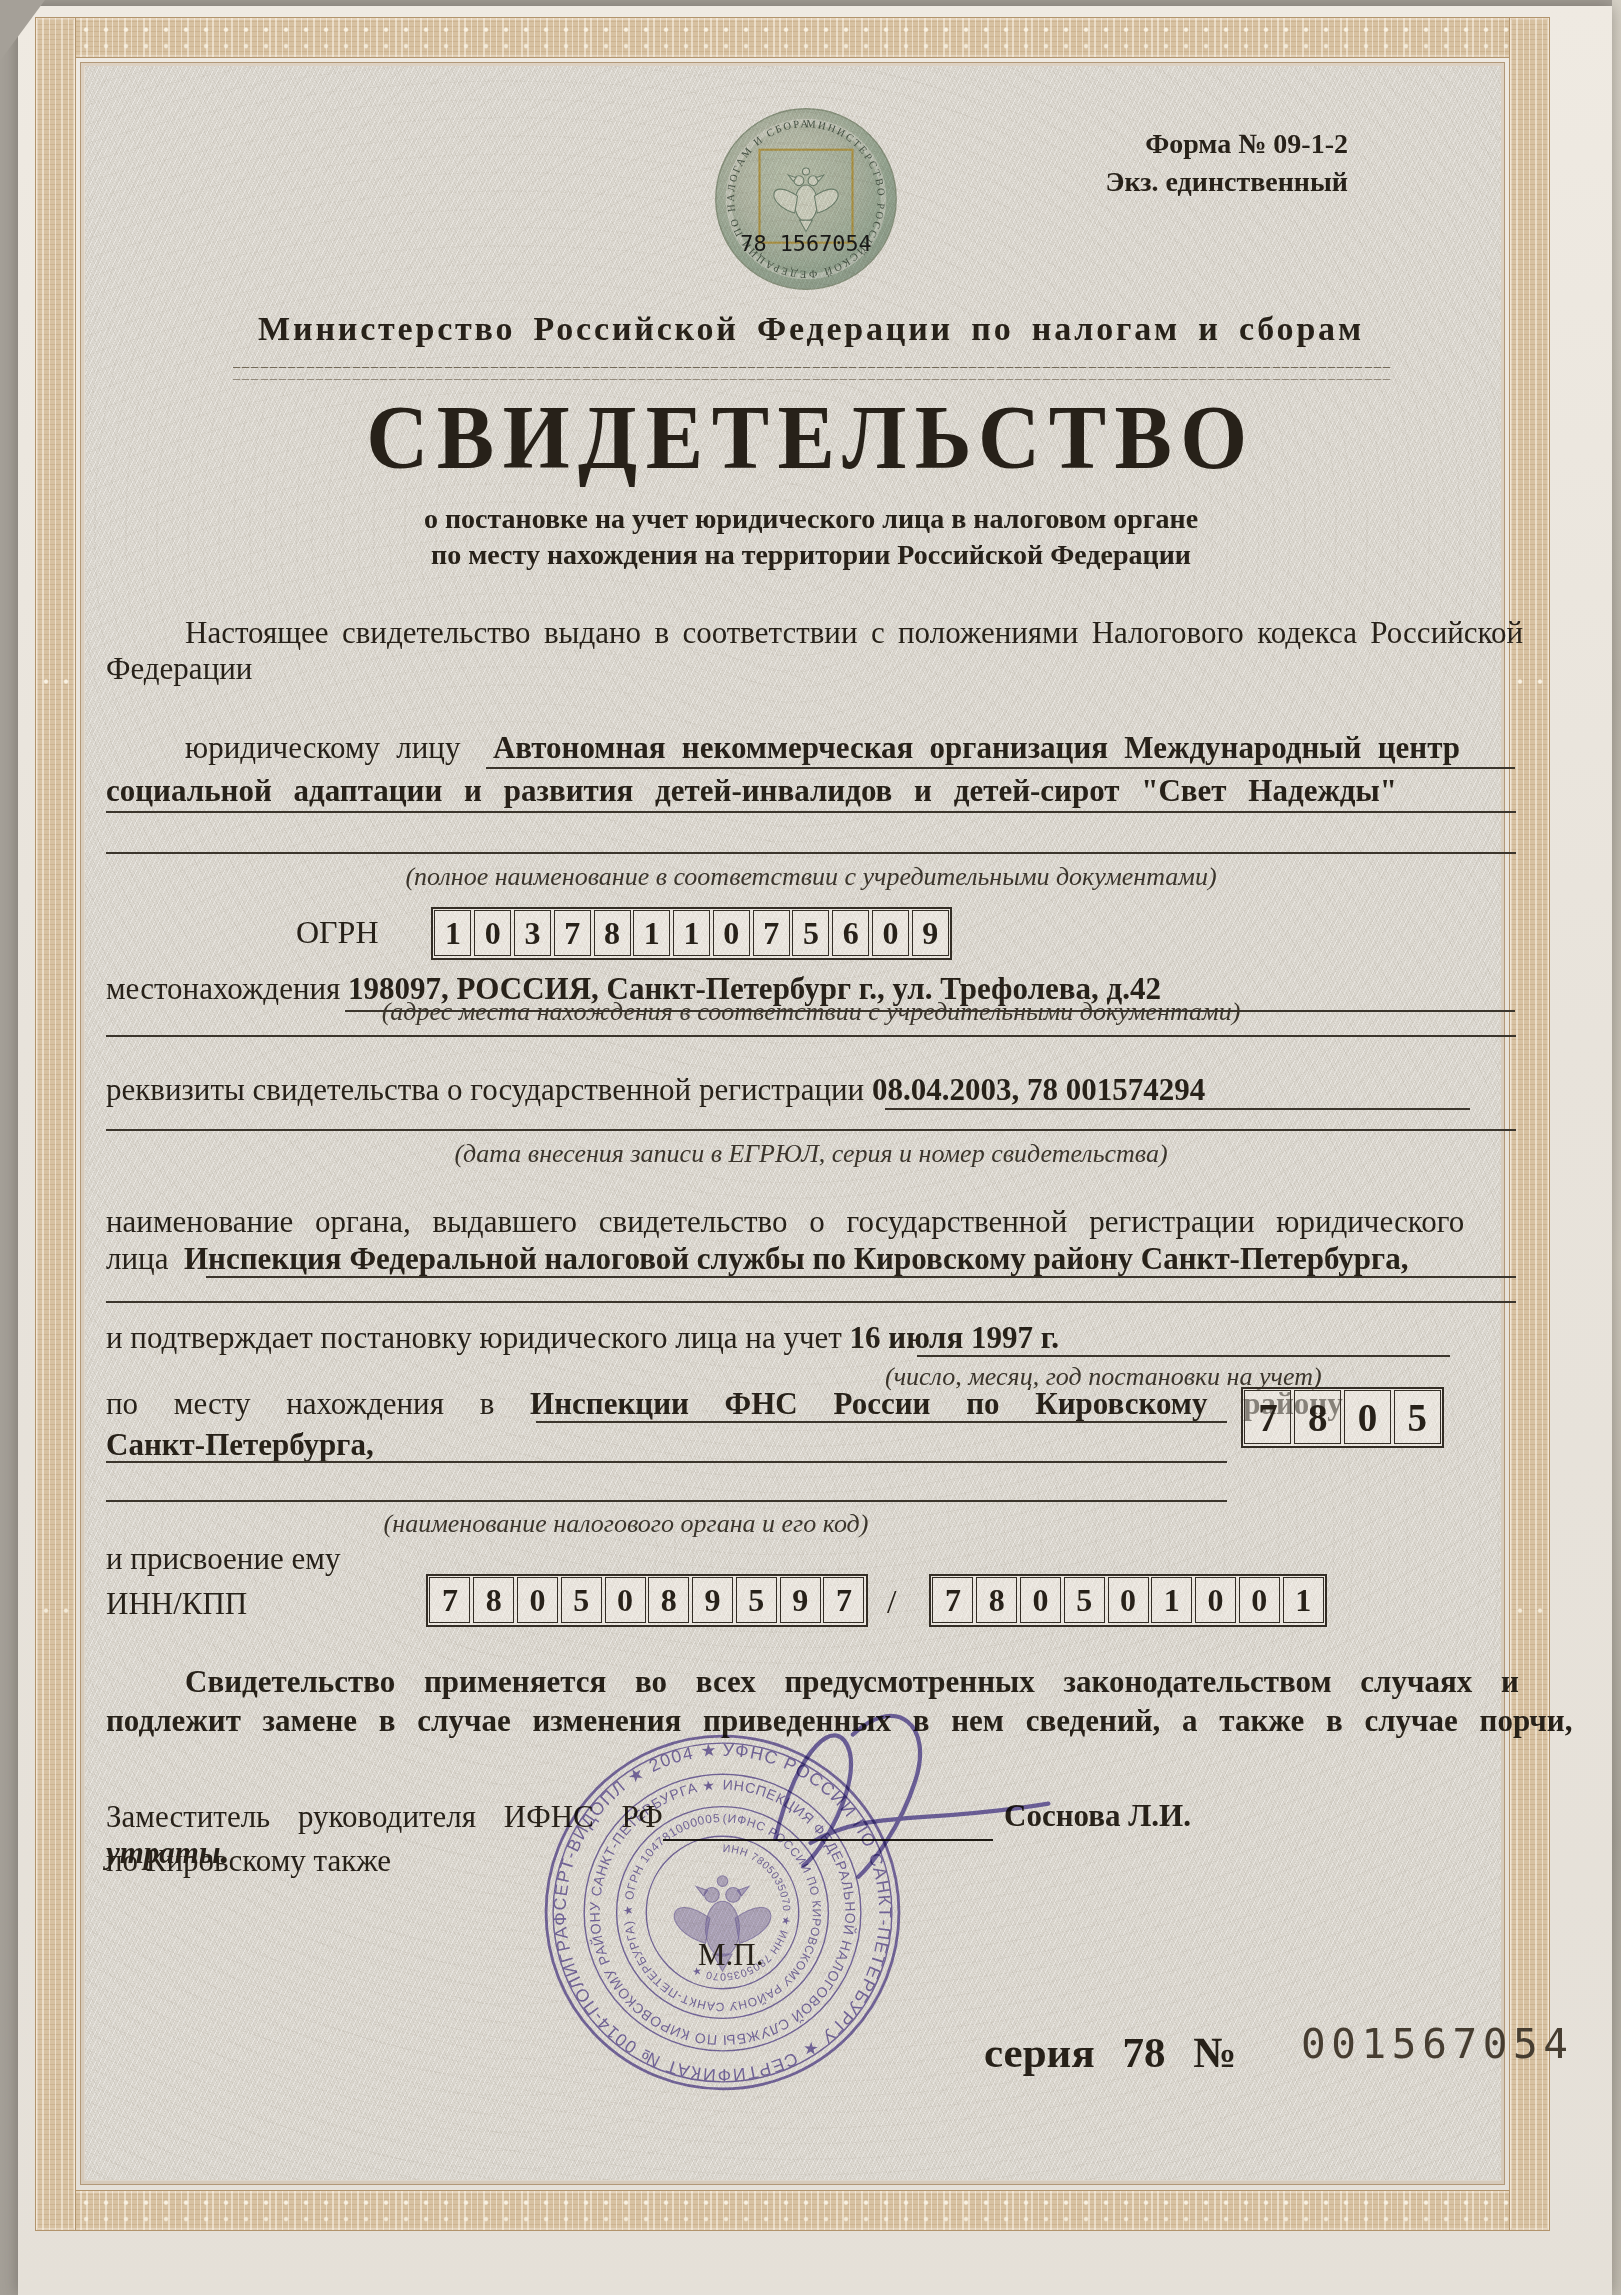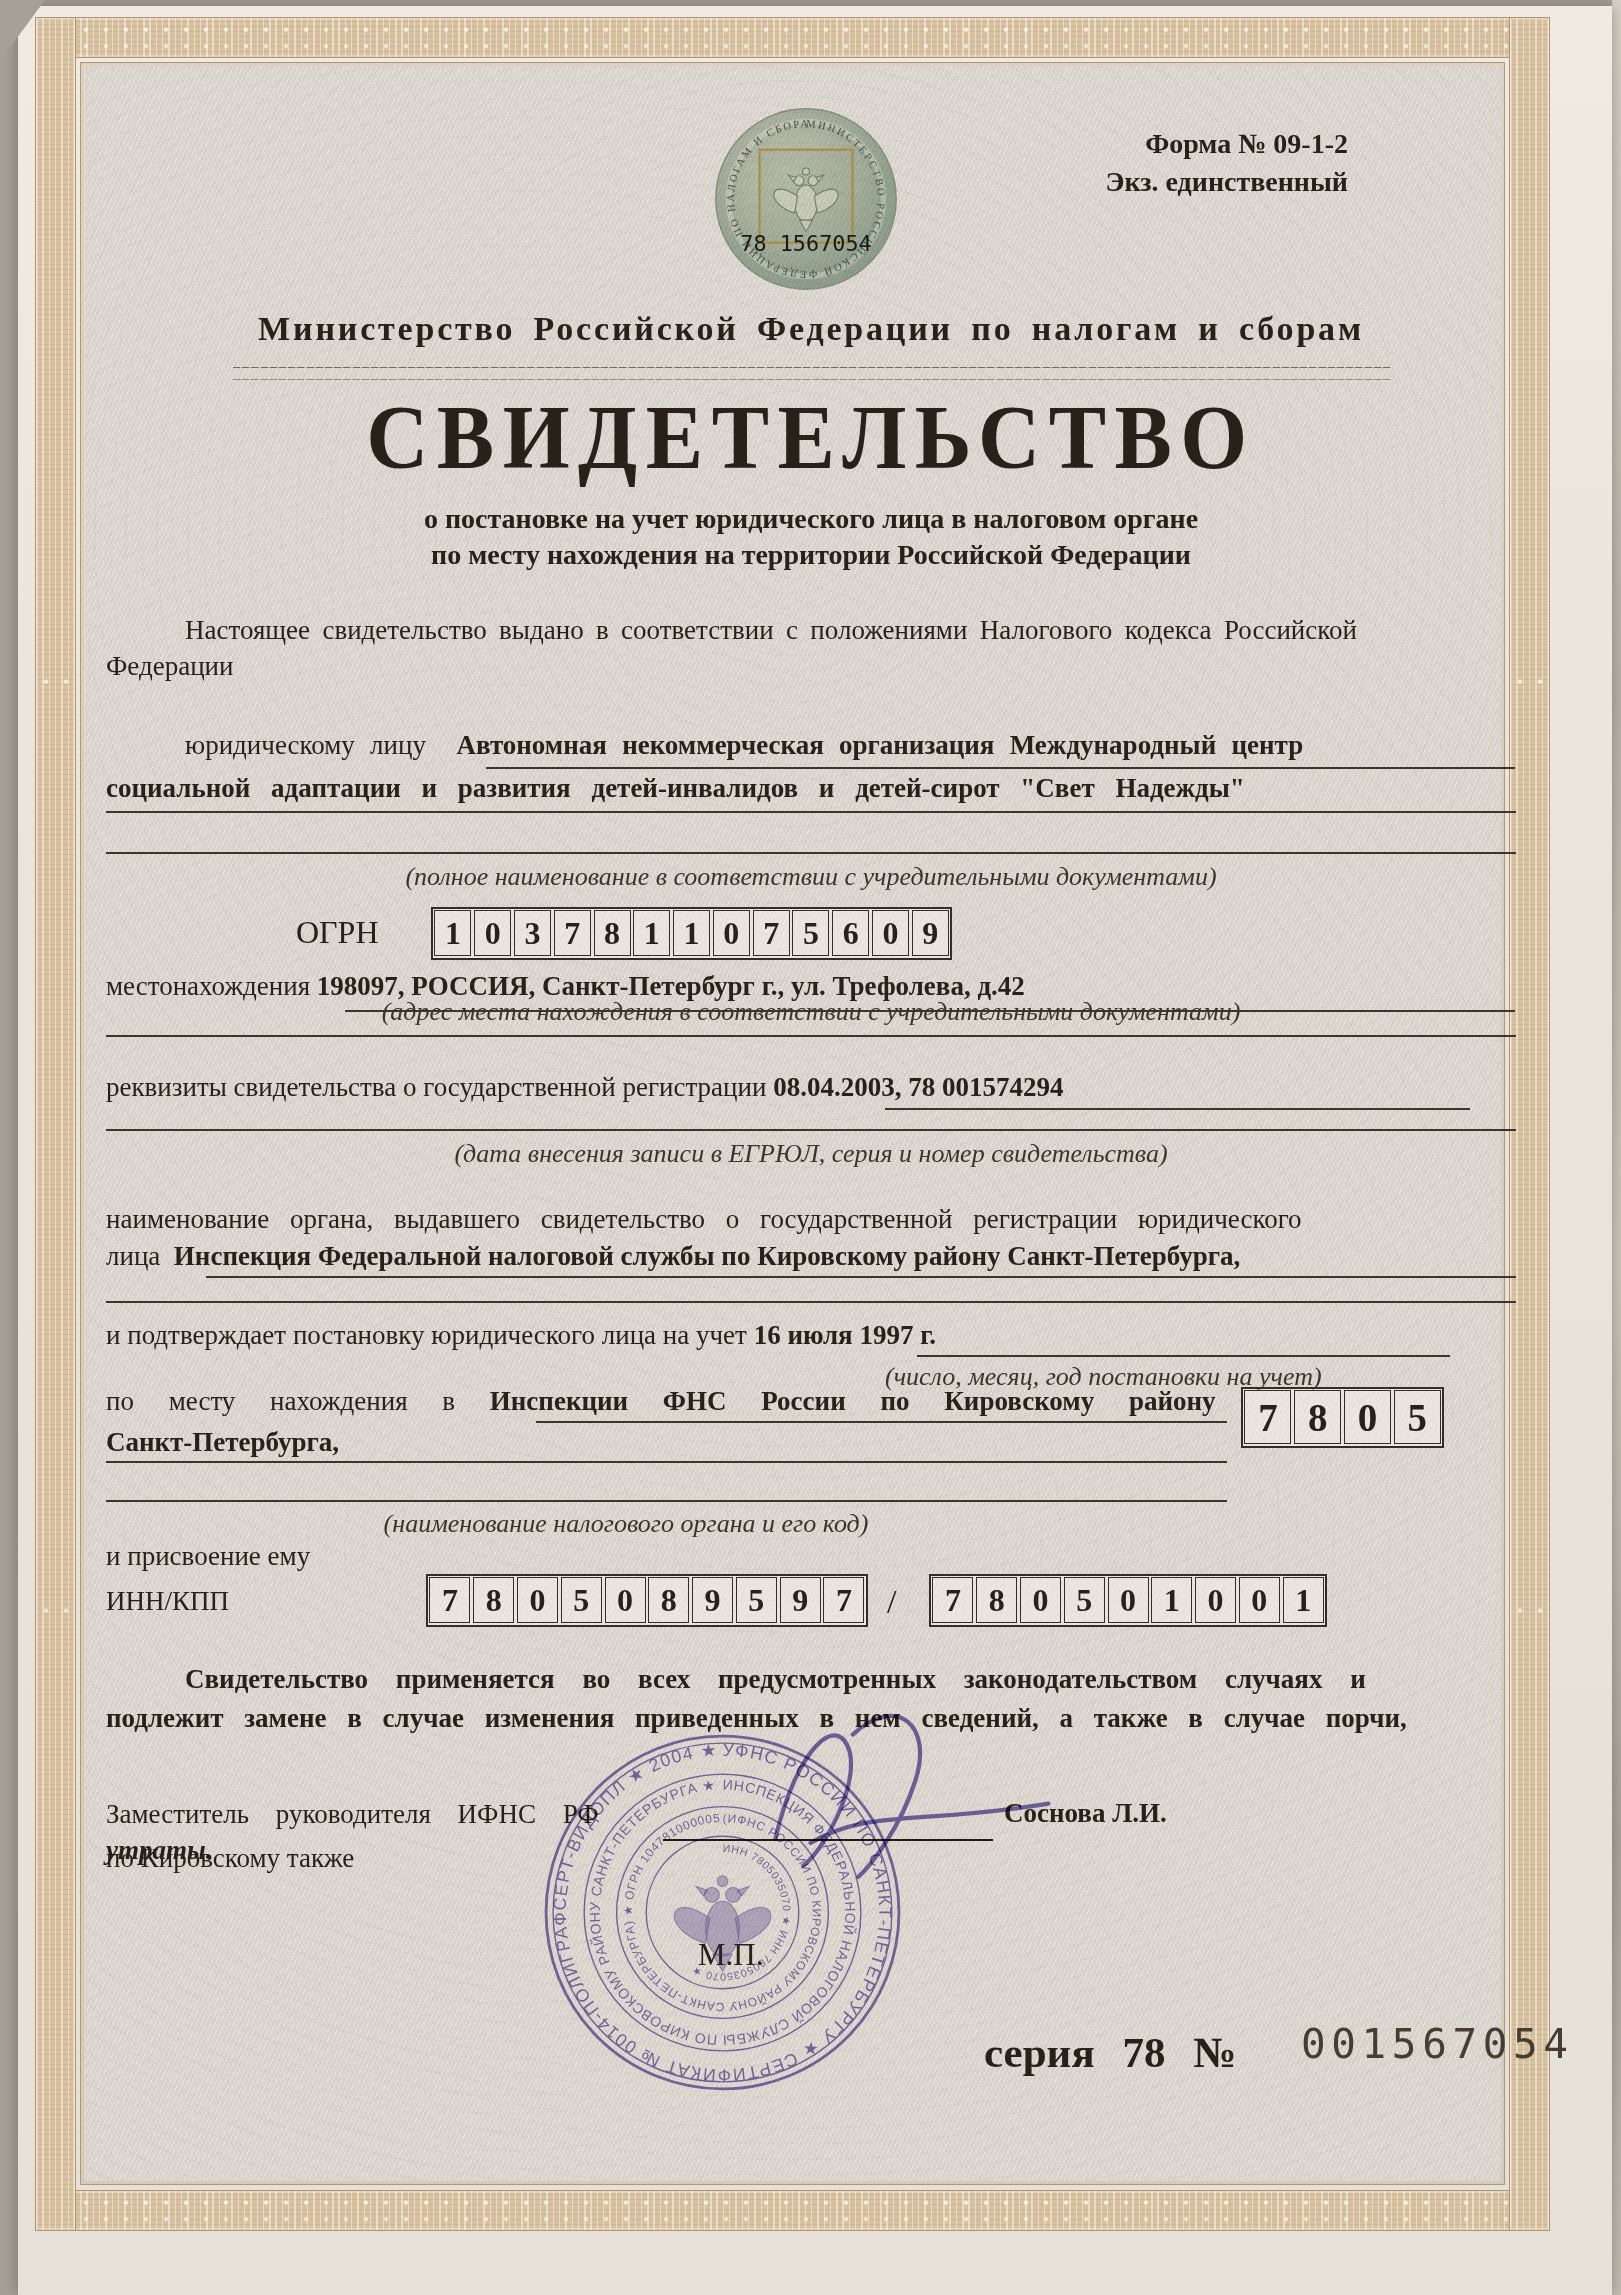--- a/index.html
+++ b/index.html
@@ -50,21 +50,21 @@
   .inner-area{
     position:absolute;left:85px;top:66px;width:1416px;height:2114px;
     background-color:#dad6ce;
     background-image:
       repeating-linear-gradient(115deg, rgba(255,255,255,.40) 0 0.7px, rgba(255,255,255,0) 0.7px 4.2px),
       repeating-linear-gradient(63deg, rgba(142,132,116,.12) 0 0.7px, transparent 0.7px 3.5px),
       repeating-radial-gradient(circle at 50% 22%, rgba(150,140,124,.07) 0 1.4px, transparent 1.4px 15.5px),
       repeating-radial-gradient(circle at 30% 70%, rgba(150,140,124,.06) 0 1.4px, transparent 1.4px 18.3px);
   }
 
-  .t{position:absolute;white-space:nowrap;font-size:27px;line-height:1.15;color:#272119;}
+  .t{position:absolute;white-space:nowrap;font-size:31px;line-height:1.15;color:#272119;}
   .b{font-weight:700;}
   .sb{font-weight:600;}
   .center{left:0;width:1622px;text-align:center;}
   .it{font-style:italic;font-size:26px;color:#3a342b;}
   .rule{position:absolute;height:2.1px;background:#3b352c;}
   .microrule{position:absolute;height:1.4px;
     background:repeating-linear-gradient(90deg,#746a59 0 7px, rgba(116,106,89,.3) 7px 9.2px);}
   .wj8{word-spacing:5.6px;} .wj12{word-spacing:8.5px;} .wj20{word-spacing:14px;}
   .wj28{word-spacing:20px;} .wj30{word-spacing:21px;} .wj40{word-spacing:28px;}
 

